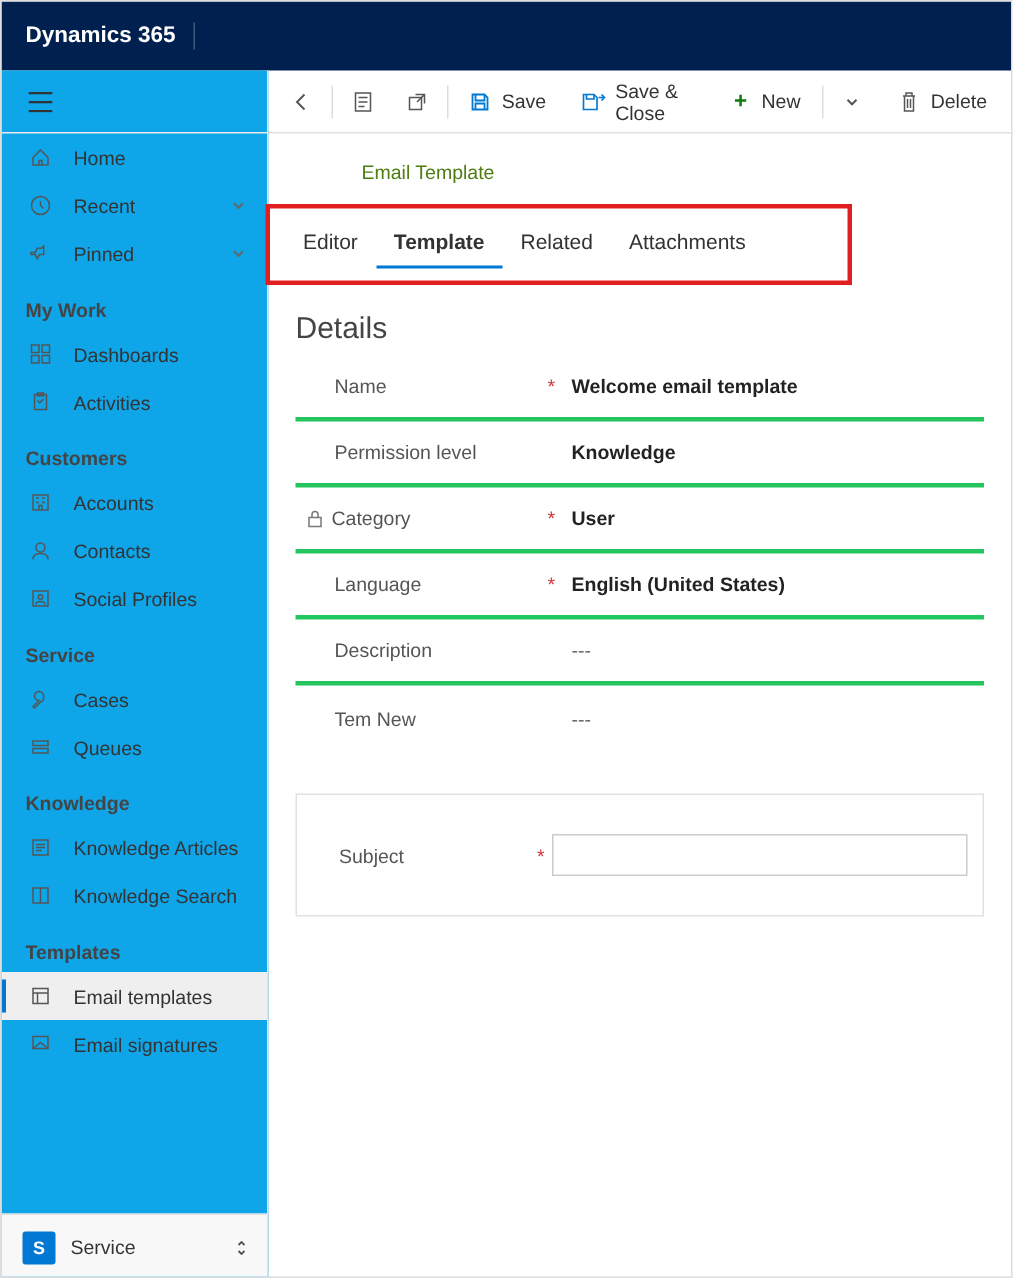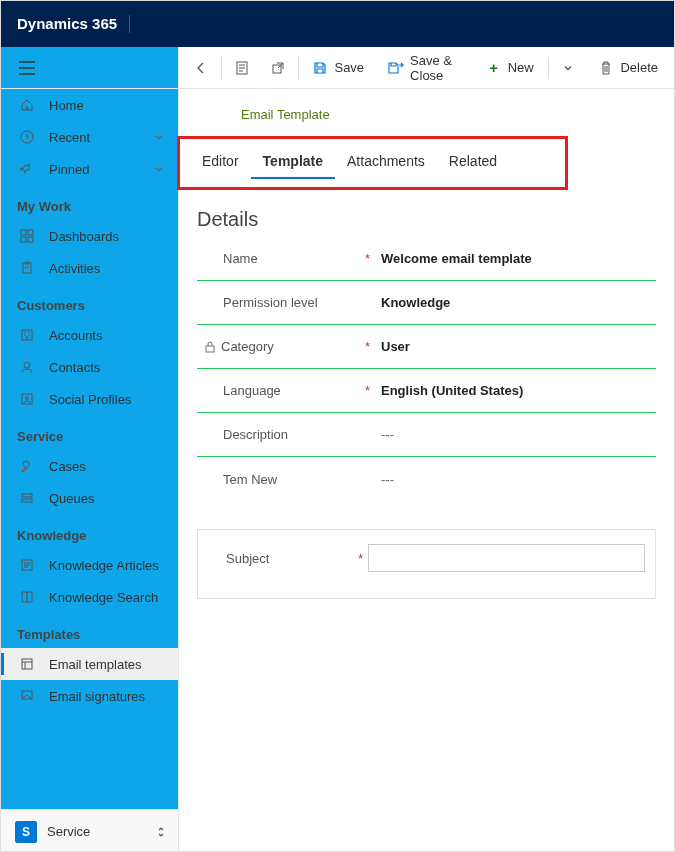--- a/index.html
+++ b/index.html
@@ -35,30 +35,30 @@
   .form-area { padding: 18px 0 0 0; position:relative;}
   .form-head { padding-left: 62px; font-size:13px; color:#4d7c0f; margin-bottom:8px;}
   
   .tabs-box { margin: 0 0 0 -6px; padding: 6px 0 8px 0;}
   .tabs-hl { border:3px solid #e02020; display:inline-flex; padding: 8px 56px 8px 10px; margin-left:0;}
   .tab { padding: 6px 12px 8px 12px; color:#333; cursor:pointer; font-size:14px;}
   .tab.active { font-weight:600; border-bottom:2px solid #0078d4;}
   
   .section { padding: 10px 18px 0 18px;}
   .section-title { font-size:20px; color:#444; margin-bottom:6px;}
-  .field-row { display:flex; align-items:center; min-height:44px; border-bottom:1px solid #22c55e; padding:0 8px;}
+  .field-row { display:flex; align-items:center; min-height:44px; border-bottom:3px solid #22c55e; padding:0 8px;}
   .field-row:last-child { border-bottom:none;}
   .f-label-wrap { width:160px; display:flex; align-items:center; gap:6px; color:#555; font-size:13px;}
   .lock { font-size:11px; color:#777;}
   .req { color:#d13438; width:10px; text-align:left;}
   .f-val { flex:1; font-weight:600; color:#222; font-size:13px; padding-left:6px;}
   .f-val.dim { font-weight:400; color:#666;}
   .f-input { flex:1; height:28px; border:1px solid #ccc; padding:0 6px; font-size:13px;}
   
-  .subject-block { margin:28px 18px 0 18px; border:1px solid #e1e1e1; padding:14px 10px 26px 10px;}
+  .subject-block { margin:28px 18px 0 18px; border:1px solid #e1e1e1; padding:26px 10px 26px 10px;}
   .subject-row { display:flex; align-items:center;}
   .subject-row .f-label-wrap { width:150px;}
   
   svg { display:block; }
 </style>
 </head>
 <body>
 
 <div class="topbar">
   <div class="topbar-title">Dynamics 365</div>
@@ -302,22 +302,22 @@
       </div>
     </div>
 
     <div class="form-area">
       <div class="form-head">Email Template</div>
 
       <div class="tabs-box" style="padding-left:4px;">
         <div class="tabs-hl">
           <div class="tab">Editor</div>
           <div class="tab active">Template</div>
+          <div class="tab">Related</div>
           <div class="tab">Attachments</div>
-          <div class="tab">Related</div>
         </div>
       </div>
 
       <div class="section">
         <div class="section-title">Details</div>
 
         <div class="field-row">
           <div class="f-label-wrap">
             <span style="width:12px"></span>
             <span>Name</span>

